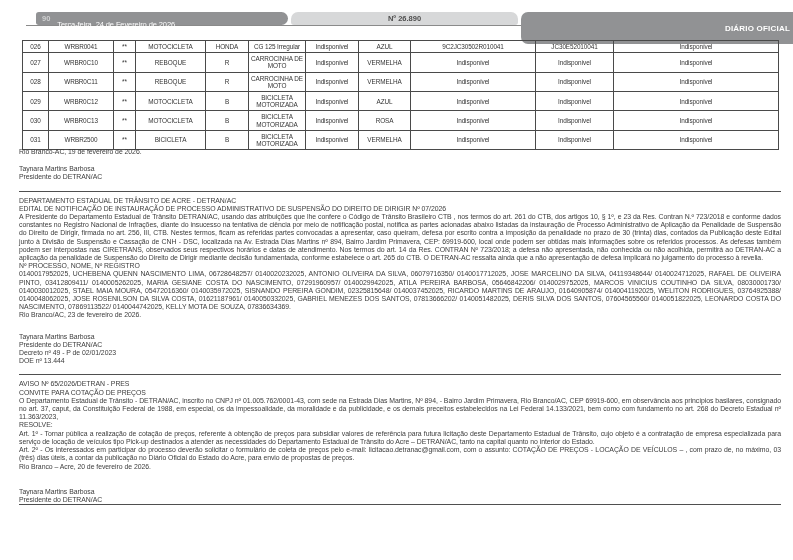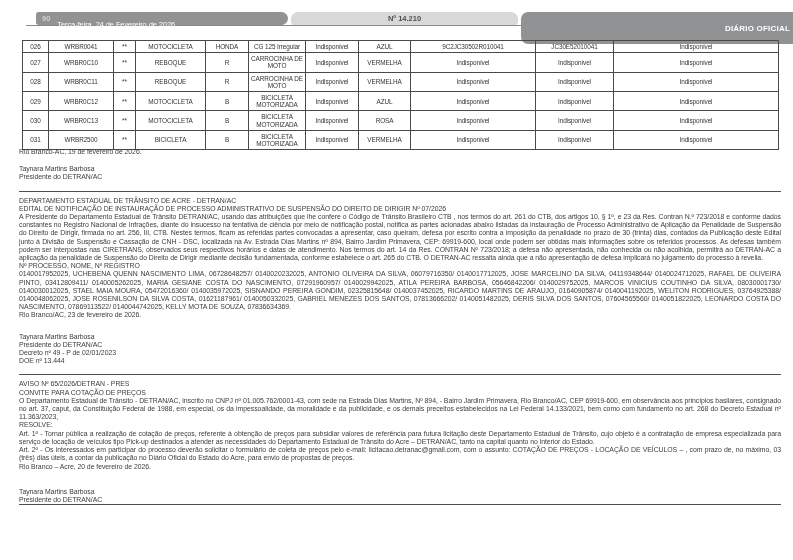--- a/index.html
+++ b/index.html
@@ -43,21 +43,21 @@
 </head>
 <body>
 
 <div class="masthead">
   <div class="baseline"></div>
   <div class="seg seg-left">
     <span class="pgnum">90</span>
     <span class="pgdate">Terça-feira, 24 de Fevereiro de 2026</span>
   </div>
   <div class="seg seg-mid">
-    <span class="edition">Nº 14.210</span>
+    <span class="edition">Nº 26.890</span>
   </div>
   <div class="seg seg-right">
     <span class="brand">DIÁRIO OFICIAL</span>
   </div>
 </div>
 
 <table class="veh">
   <colgroup>
     <col style="width:26px">
       <col style="width:65px">

